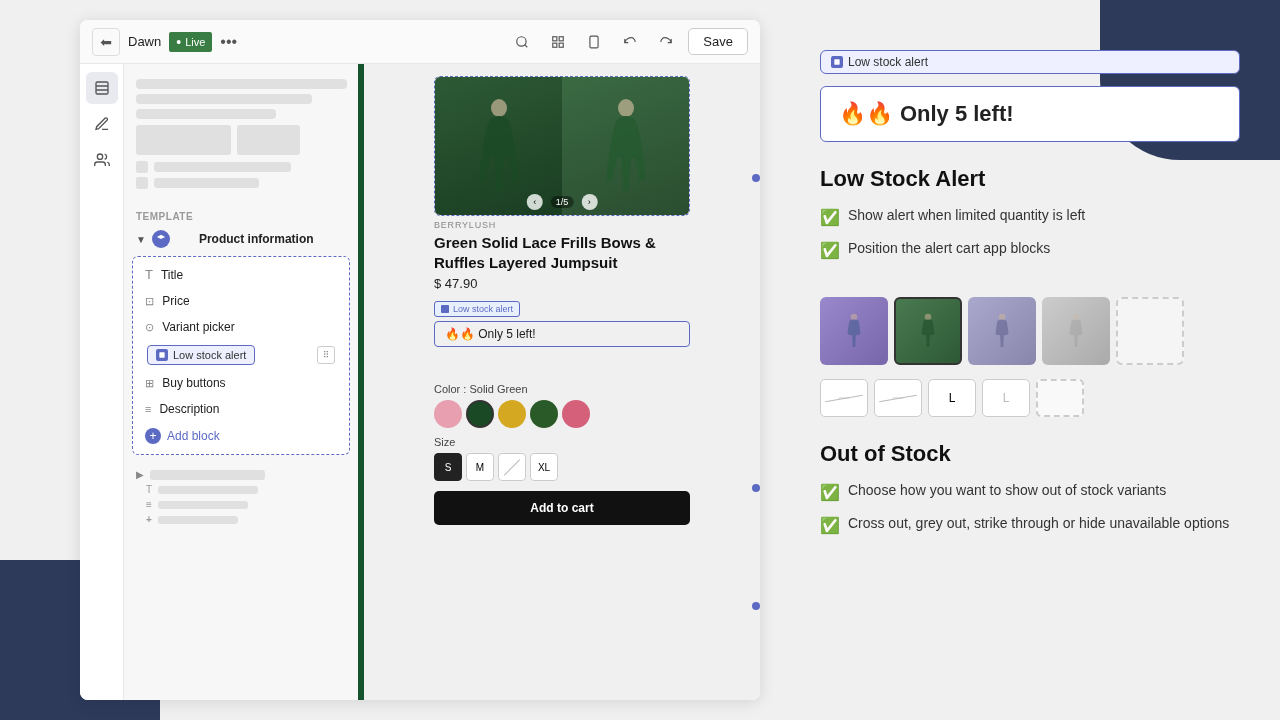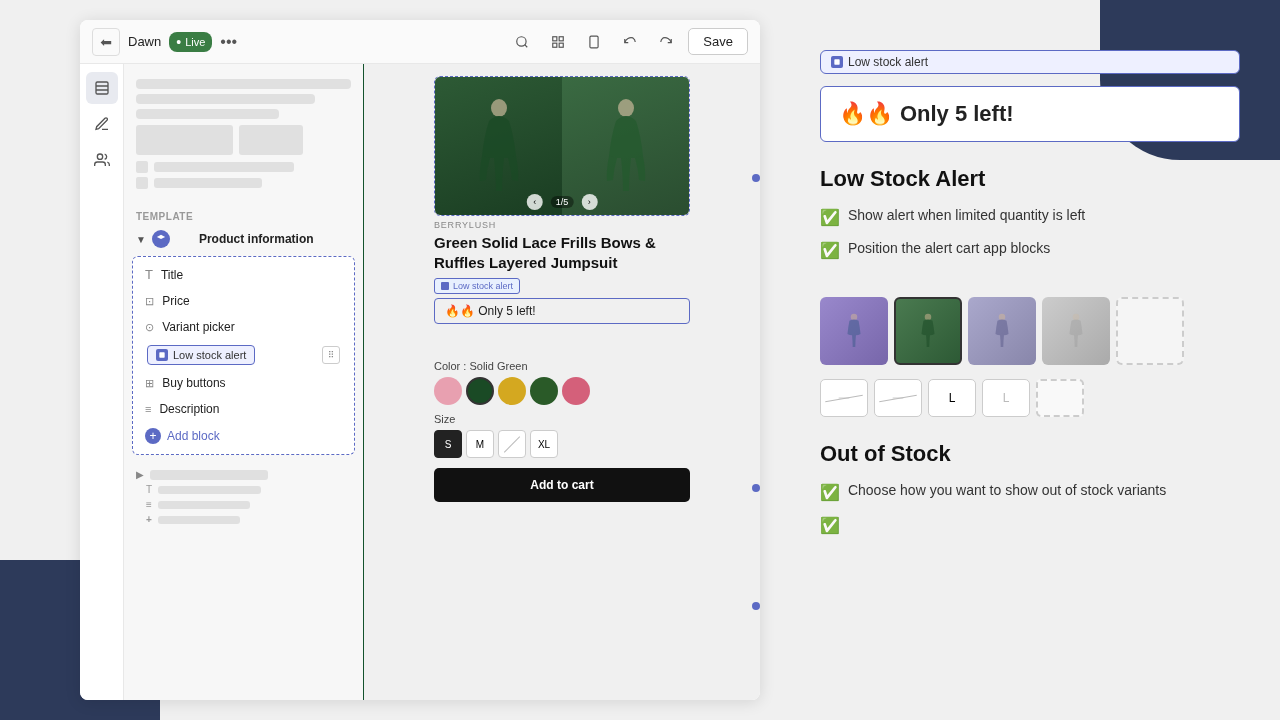--- a/index.html
+++ b/index.html
@@ -81,21 +81,21 @@
 
     .toolbar-theme {
       font-size: 13px; font-weight: 500; color: #222;
     }
 
     .toolbar-live-badge {
       background: #3a7d44;
       color: #fff;
       font-size: 11px;
       padding: 2px 7px;
-      border-radius: 8px;
+      border-radius: 2px;
       display: flex; align-items: center; gap: 4px;
     }
     .toolbar-live-badge::before {
       content: '•';
       font-size: 14px;
     }
 
     .toolbar-dots {
       font-size: 16px; color: #555; cursor: pointer;
     }
@@ -144,21 +144,21 @@
       border-radius: 6px;
       cursor: pointer;
       font-size: 16px; color: #555;
     }
     .sidebar-icon-btn.active { background: #e8eaf0; }
 
     
     .left-panel {
       width: 240px;
       background: #f7f7f7;
-      border-right: 1px solid #14532d;
+      border-right: 6px solid #14532d;
       overflow-y: auto;
       padding: 10px 0;
     }
 
     .skeleton-block {
       height: 10px;
       background: #e0e0e0;
       border-radius: 4px;
       margin: 5px 12px;
     }
@@ -734,20 +734,21 @@
                 <span style="font-size:9px;color:#fff;background:rgba(0,0,0,0.4);border-radius:8px;padding:1px 5px;">1/5</span>
                 <div style="width:16px;height:16px;background:rgba(255,255,255,0.8);border-radius:50%;display:flex;align-items:center;justify-content:center;font-size:9px;cursor:pointer;">›</div>
               </div>
             </div>
 
             
             <div class="product-brand">BERRYLUSH</div>
             
             <div class="product-title">Green Solid Lace Frills Bows &amp; Ruffles Layered Jumpsuit</div>
             
+            <div class="product-price">$ 47.90</div>
 
             
             <div style="margin-bottom:6px;">
               <div style="display:inline-flex;align-items:center;gap:4px;background:#e8f0fe;border:1px solid #5c6ac4;border-radius:3px;padding:2px 6px;font-size:9px;color:#5c6ac4;margin-bottom:4px;">
                 <div style="width:8px;height:8px;background:#5c6ac4;border-radius:1px;"></div>
                 <span>Low stock alert</span>
               </div>
               <div class="low-stock-box">
                 <span>🔥🔥 Only 5 left!</span>
               </div>
@@ -863,18 +864,19 @@
     </div>
 
     <h2 class="section-heading">Out of Stock</h2>
     <ul class="feature-list">
       <li>
         <span class="feature-check">✅</span>
         <span>Choose how you want to show out of stock variants</span>
       </li>
       <li>
         <span class="feature-check">✅</span>
+        <span>Cross out, grey out, strike through or hide unavailable options</span>
       </li>
     </ul>
 
   </div>
 
 </div>
 
 </body></html>

